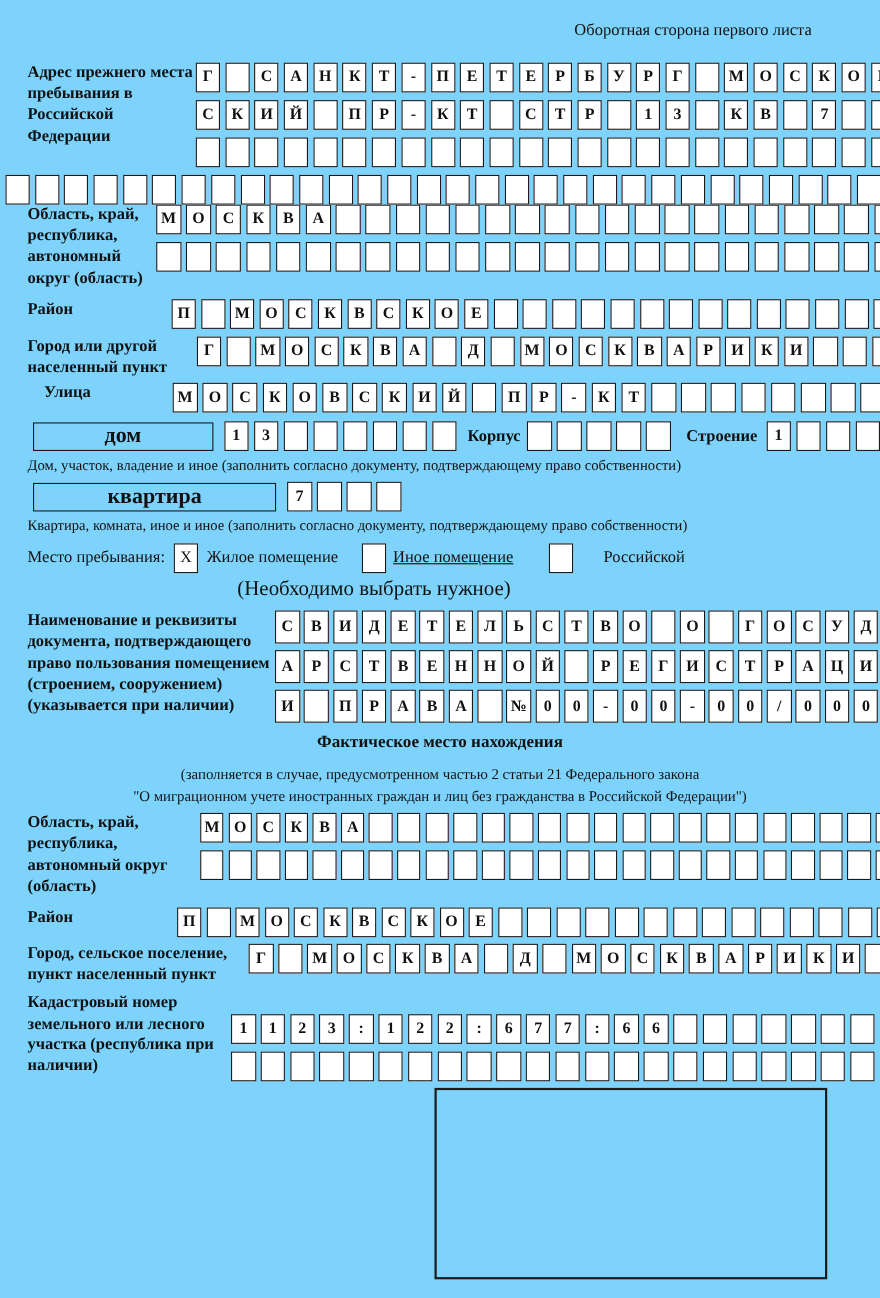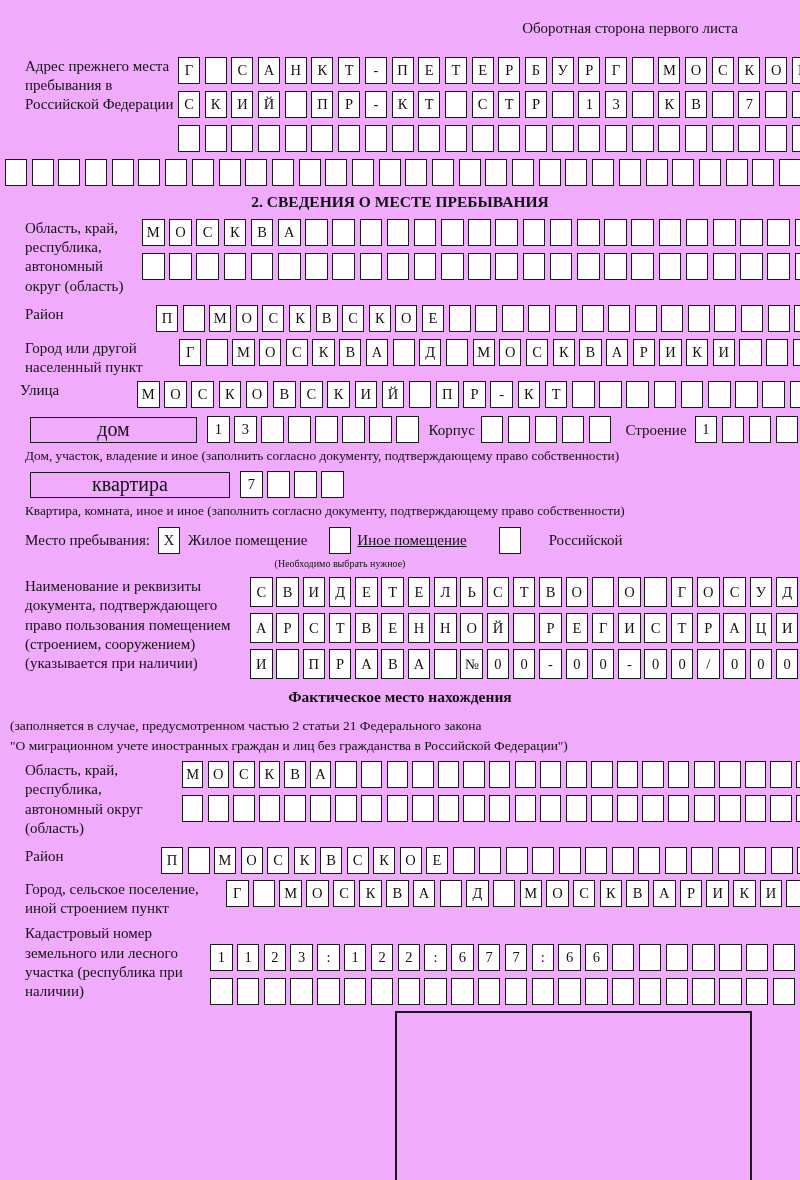--- a/index.html
+++ b/index.html
@@ -1,32 +1,32 @@
 <!DOCTYPE html>
 <html><head>
 <meta charset="utf-8">
 <style>
   html,body{margin:0;padding:0;background:#ffffff;}
   .page{
     position:relative;
     width:800px;height:1180px;
     box-sizing:border-box;
-    background:#f0abfc;
+    background:#7dd3fc;
     color:#111;
     font-family:"Liberation Serif", serif;
     overflow:hidden;
     padding-top:20px;
   }
   .hdr-note{
     text-align:right;
     padding-right:62px;
     font-size:15px;
     margin-bottom:20px;
   }
-  .field{display:flex;align-items:flex-start;}
+  .field{display:flex;align-items:flex-start;font-weight:bold;}
   .flabel{
     font-size:15px;
     line-height:1.28;
     flex:0 0 auto;
   }
   .rows{display:flex;flex-direction:column;gap:7px;}
   .cells{display:flex;gap:var(--cg,4.6px);}
   .cell{
     flex:0 0 auto;
     width:var(--cw,20px);
@@ -61,22 +61,22 @@
   }
   .widebox{
     box-sizing:border-box;
     border:1.6px solid #1a1a1a;
     height:26px;
     display:flex;align-items:center;justify-content:center;
     font-size:20px;
   }
   .inline-lab{font-size:15px;line-height:26px;white-space:nowrap;}
   .mesto-row{display:flex;align-items:center;margin-left:25px;margin-top:8px;font-size:15px;}
-  .vybor-note{margin-left:150px;width:380px;text-align:center;font-size:10px;margin-top:4px;}
-  .fact-note{font-size:13.5px;line-height:1.45;margin:0 10px;}
+  .vybor-note{margin-left:150px;width:380px;text-align:center;font-size:19px;margin-top:4px;}
+  .fact-note{text-align:center;font-size:13.5px;line-height:1.45;margin:0 10px;}
   .stampbox{
     margin-left:395px;
     margin-top:6px;
     width:357px;height:174px;
     border:2px solid #1a1a1a;
     box-sizing:border-box;
   }
 </style>
 </head>
 <body>
@@ -194,21 +194,20 @@
       <span class="cell"></span>
       <span class="cell"></span>
       <span class="cell"></span>
       <span class="cell"></span>
       <span class="cell"></span>
       <span class="cell"></span>
       <span class="cell"></span>
       <span class="cell"></span>
     </div>
 
-  <div class="sec-title">2. СВЕДЕНИЯ О МЕСТЕ ПРЕБЫВАНИЯ</div>
 
   <div class="field" style="margin-left:25px;">
     <div class="flabel" style="width:117px;">Область, край, республика, автономный округ (область)</div>
     <div class="rows">
       <div class="cells c-s25">
           <span class="cell">М</span>
           <span class="cell">О</span>
           <span class="cell">С</span>
           <span class="cell">К</span>
           <span class="cell">В</span>
@@ -317,21 +316,21 @@
         <span class="cell">Р</span>
         <span class="cell">И</span>
         <span class="cell">К</span>
         <span class="cell">И</span>
         <span class="cell"></span>
         <span class="cell"></span>
         <span class="cell"></span>
       </div>
   </div>
 
-  <div class="field" style="margin-left:20px;margin-top:4px;">
+  <div class="field" style="margin-left:40px;margin-top:4px;">
     <div class="flabel" style="width:117px;">Улица</div>
     <div class="cells c-s25">
         <span class="cell">М</span>
         <span class="cell">О</span>
         <span class="cell">С</span>
         <span class="cell">К</span>
         <span class="cell">О</span>
         <span class="cell">В</span>
         <span class="cell">С</span>
         <span class="cell">К</span>
@@ -379,21 +378,21 @@
     <div class="cells c-small" style="margin-left:8px;">
         <span class="cell">1</span>
         <span class="cell"></span>
         <span class="cell"></span>
         <span class="cell"></span>
       </div>
   </div>
   <div class="note">Дом, участок, владение и иное (заполнить согласно документу, подтверждающему право собственности)</div>
 
   <div class="field" style="margin-left:30px;margin-top:7px;align-items:center;">
-    <div class="widebox" style="width:200px;">квартира</div>
+    <div class="widebox" style="width:221px;">квартира</div>
     <div class="cells c-small" style="margin-left:10px;">
         <span class="cell">7</span>
         <span class="cell"></span>
         <span class="cell"></span>
         <span class="cell"></span>
       </div>
   </div>
   <div class="note">Квартира, комната, иное и иное (заполнить согласно документу, подтверждающему право собственности)</div>
 
   <div class="mesto-row">
@@ -571,21 +570,21 @@
         <span class="cell"></span>
         <span class="cell"></span>
         <span class="cell"></span>
         <span class="cell"></span>
         <span class="cell"></span>
         <span class="cell"></span>
       </div>
   </div>
 
   <div class="field" style="margin-left:25px;margin-top:6px;">
-    <div class="flabel" style="width:201px;">Город, сельское поселение, иной строением пункт</div>
+    <div class="flabel" style="width:201px;">Город, сельское поселение, пункт населенный пункт</div>
     <div class="cells c-fgorod">
         <span class="cell">Г</span>
         <span class="cell"></span>
         <span class="cell">М</span>
         <span class="cell">О</span>
         <span class="cell">С</span>
         <span class="cell">К</span>
         <span class="cell">В</span>
         <span class="cell">А</span>
         <span class="cell"></span>

